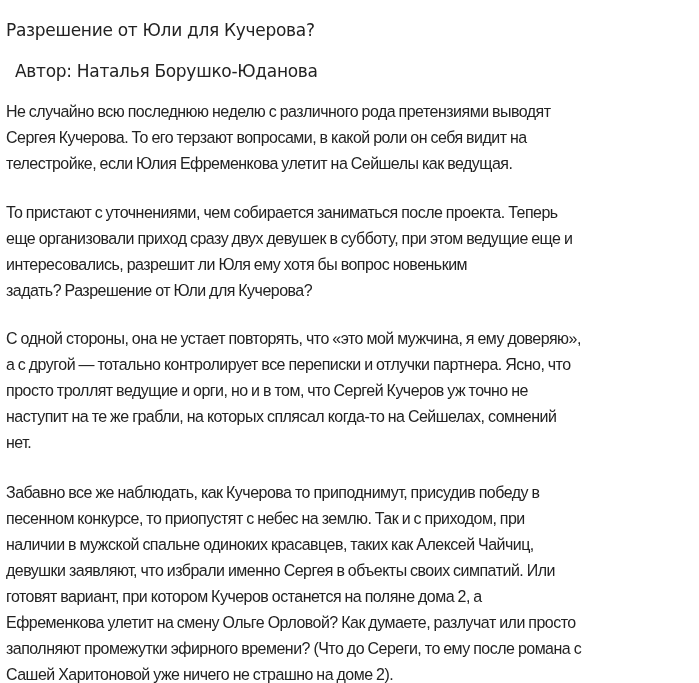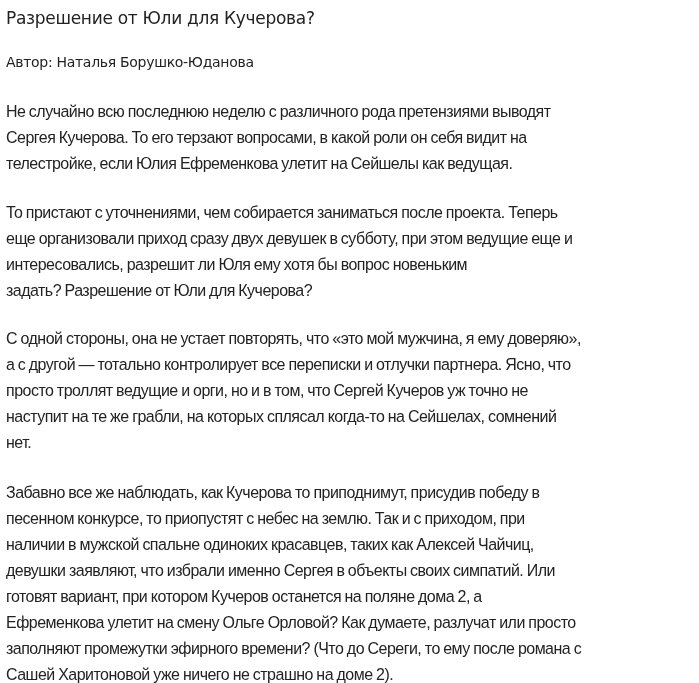--- a/index.html
+++ b/index.html
@@ -3,27 +3,27 @@
   <meta charset="utf-8">
   <style>
     html, body { margin: 0; padding: 0; background: #ffffff; }
     body {
       width: 699px; height: 683px; overflow: hidden;
       color: #222222;
       font-family: "Liberation Sans", sans-serif;
     }
     .page { position: relative; padding: 0 0 0 6px; }
     .title {
-      position: absolute; left: 6px; top: 6px;
+      position: absolute; left: 6px; top: 18px;
       font-size: 17px; line-height: 24px; margin: 0; font-weight: normal;
       font-family: "DejaVu Sans", sans-serif; letter-spacing: -0.3px;
     }
     .author {
       position: absolute; left: 6px; top: 50px;
-      font-size: 14px; line-height: 24px; margin: 0;
+      font-size: 17px; line-height: 24px; margin: 9px;
       font-family: "DejaVu Sans", sans-serif; letter-spacing: -0.3px;
     }
     .para {
       position: absolute; left: 6px; margin: 0;
       font-size: 17.2px; line-height: 26px;
       font-family: "Liberation Sans", sans-serif;
       letter-spacing: -0.55px; word-spacing: -0.5px;
       transform: scaleX(0.93); transform-origin: left top;
       width: 740px;
     }

